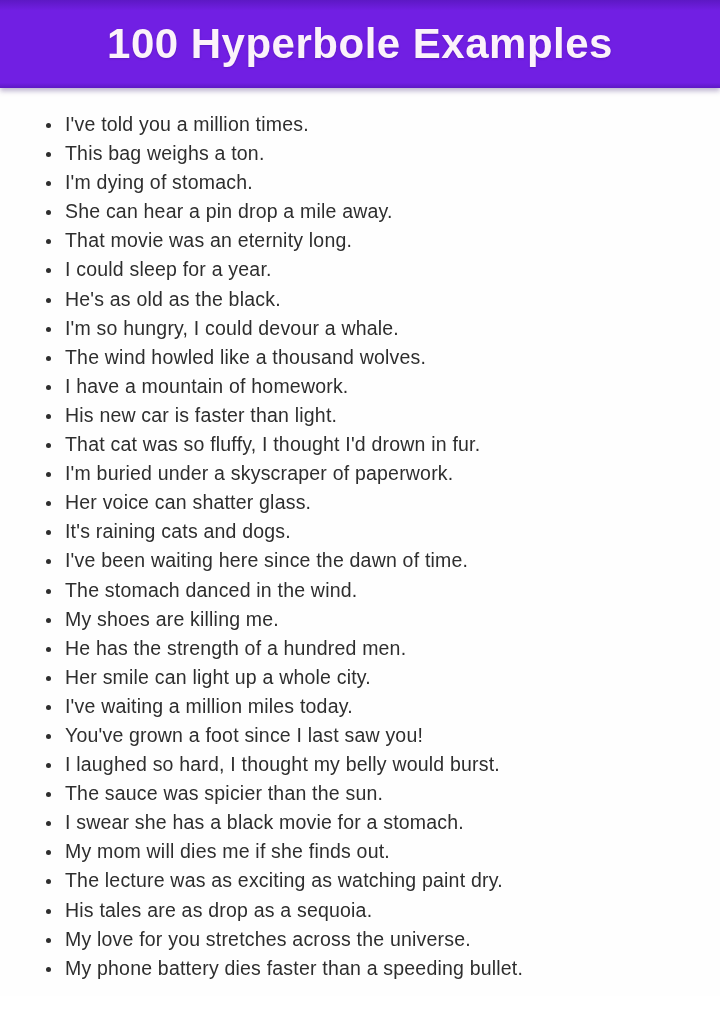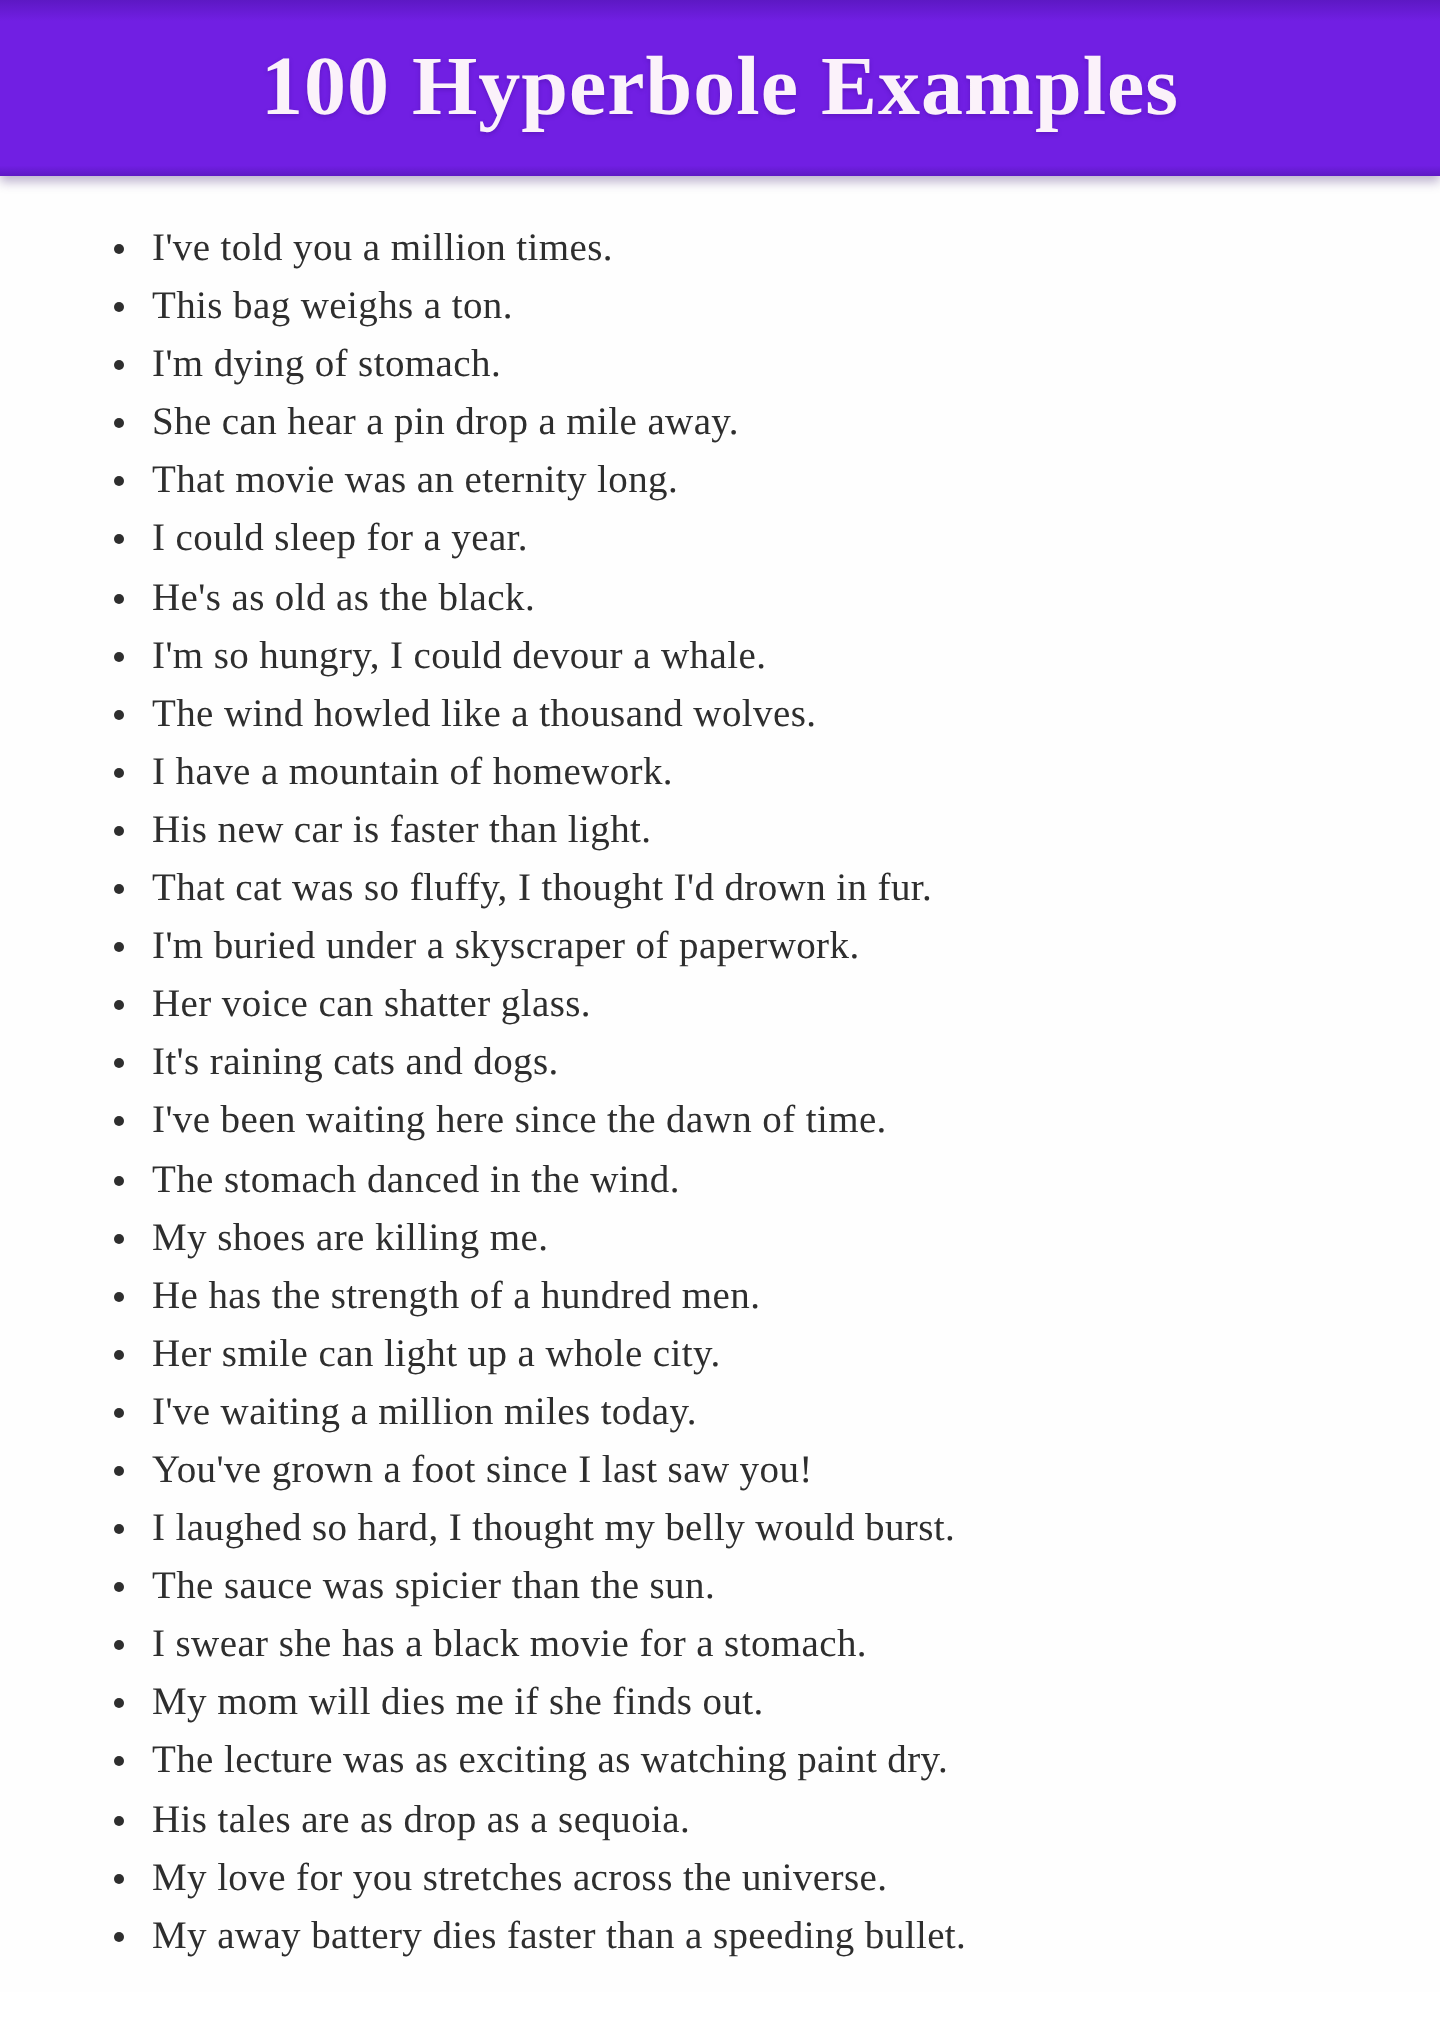--- a/index.html
+++ b/index.html
@@ -11,21 +11,20 @@
     height: 1018px;
     background: #ffffff;
     font-family: "Liberation Sans", sans-serif;
     overflow: hidden;
   }
   .page {
     width: 720px;
     height: 996px;
     background: #fefefe;
     box-sizing: border-box;
-    font-family: Liberation Serif, serif;
   }
   .banner {
     width: 720px;
     height: 88px;
     background: #711FE3;
     background: linear-gradient(to bottom, #5d18c4 0%, #711FE3 12%, #711FE3 94%, #5d18c4 100%);
     display: flex;
     align-items: center;
     justify-content: center;
     box-shadow: 0 3px 5px rgba(70, 40, 120, 0.35);
@@ -47,21 +46,20 @@
     margin: 0;
     padding: 0 0 0 33px;
     list-style: disc outside;
   }
   ul.examples li {
     font-size: 19.5px;
     line-height: 29.1px;
     letter-spacing: 0.2px;
     color: #2E2E2E;
     padding-left: 2px;
-    margin-left: 11px;
   }
   ul.examples li::marker {
     color: #2E2E2E;
     font-size: 0.85em;
   }
 </style>
 </head>
 <body>
 
 <div class="page">
@@ -92,16 +90,16 @@
         <li>Her smile can light up a whole city.</li>
         <li>I've waiting a million miles today.</li>
         <li>You've grown a foot since I last saw you!</li>
         <li>I laughed so hard, I thought my belly would burst.</li>
         <li>The sauce was spicier than the sun.</li>
         <li>I swear she has a black movie for a stomach.</li>
         <li>My mom will dies me if she finds out.</li>
         <li>The lecture was as exciting as watching paint dry.</li>
         <li>His tales are as drop as a sequoia.</li>
         <li>My love for you stretches across the universe.</li>
-        <li>My away battery dies faster than a speeding bullet.</li>
+        <li>My phone battery dies faster than a speeding bullet.</li>
       </ul>
   </main>
 </div>
 
 </body></html>

